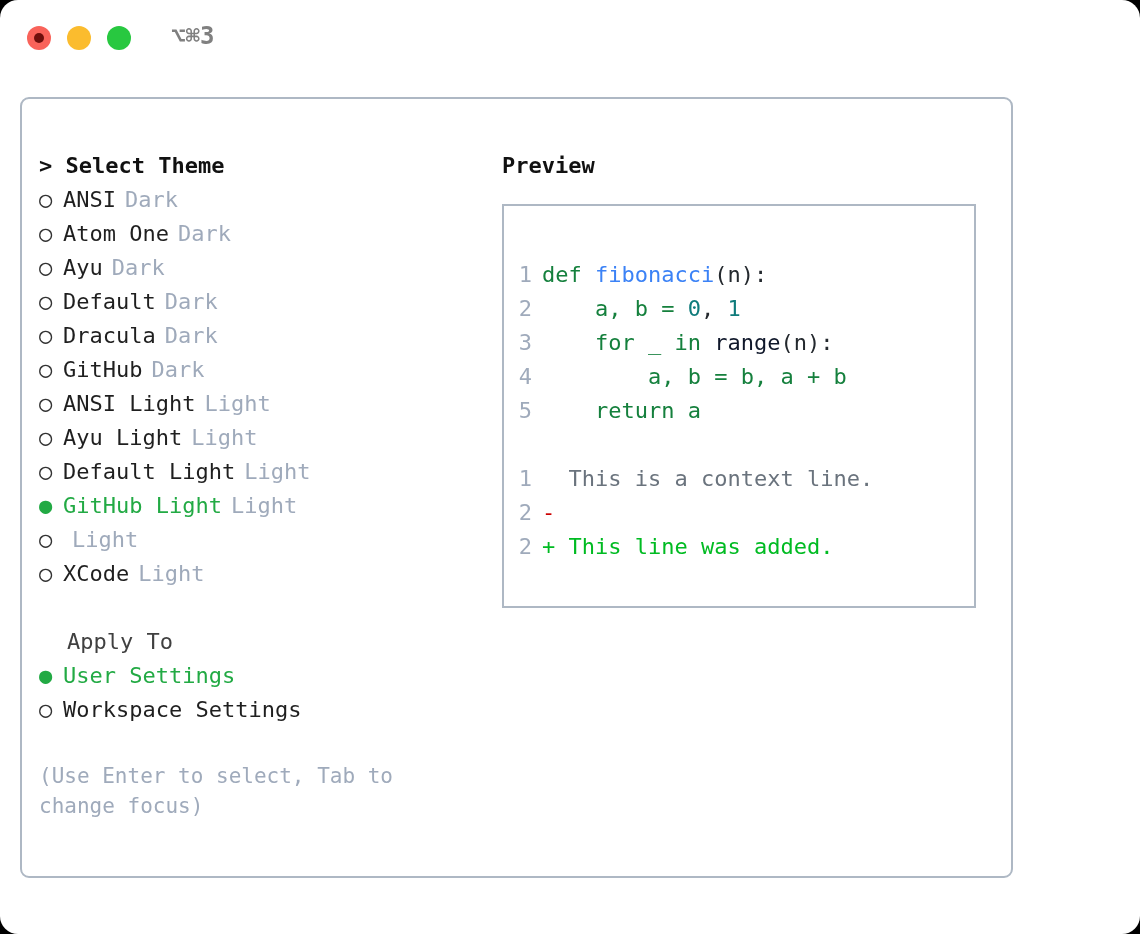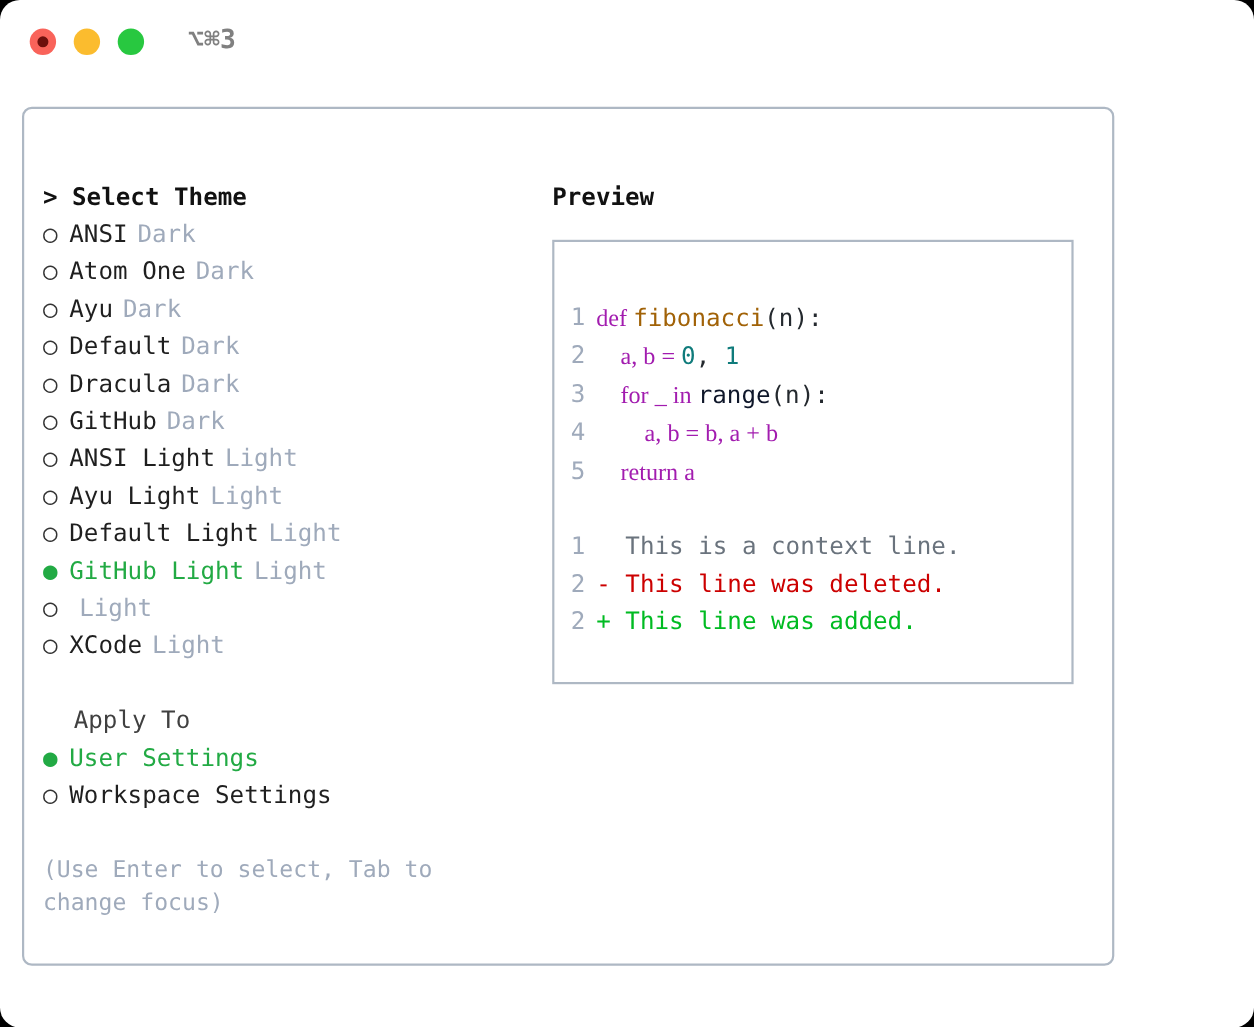--- a/index.html
+++ b/index.html
@@ -70,21 +70,21 @@
     height: 781px;
     border: 2px solid #aeb8c4;
     border-radius: 9px;
     box-sizing: border-box;
     background: #ffffff;
   }
 
   .columns {
     position: absolute;
     left: 0; top: 0;
-    width: 100%; height: 100%; margin-top: 14px;
+    width: 100%; height: 100%;
   }
 
   
   .left-col {
     position: absolute;
     left: 17px;
     top: 50px;
     width: 430px;
   }
 
@@ -169,22 +169,22 @@
   }
   .lineno {
     flex: 0 0 38px;
     text-align: right;
     color: #9faabb;
     padding-right: 10px;
     box-sizing: border-box;
   }
   .codetext { color: #24292e; }
 
-  .tok-def   { color: #a21caf; font-family: Liberation Serif, serif; }
-  .tok-fn    { color: #a16207; }
+  .tok-def   { color: #15803d; }
+  .tok-fn    { color: #3b82f6; }
   .tok-punct { color: #24292e; }
   .tok-num   { color: #0f7b7b; }
   .tok-builtin { color: #0f172a; }
 
   .diff-gap { height: 34px; }
   .diff-context { color: #6a737d; }
   .diff-del { color: #cc0000; }
   .diff-add { color: #00bb22; }
 </style>
 </head>
@@ -238,21 +238,21 @@
           <div id="code-block">
               <div class="code-line"><span class="lineno">1</span><span class="codetext"><span class="tok-def">def </span><span class="tok-fn">fibonacci</span><span class="tok-punct">(n):</span></span></div>
               <div class="code-line"><span class="lineno">2</span><span class="codetext"><span class="tok-def">    a, b = </span><span class="tok-num">0</span><span class="tok-punct">, </span><span class="tok-num">1</span></span></div>
               <div class="code-line"><span class="lineno">3</span><span class="codetext"><span class="tok-def">    for _ in </span><span class="tok-builtin">range</span><span class="tok-punct">(n):</span></span></div>
               <div class="code-line"><span class="lineno">4</span><span class="codetext"><span class="tok-def">        a, b = b, a + b</span></span></div>
               <div class="code-line"><span class="lineno">5</span><span class="codetext"><span class="tok-def">    return a</span></span></div>
             </div>
           <div class="diff-gap"></div>
           <div id="diff-block">
               <div class="code-line"><span class="lineno">1</span><span class="diff-context">  </span><span class="diff-context">This is a context line.</span></div>
-              <div class="code-line"><span class="lineno">2</span><span class="diff-del">- </span><span class="diff-del">This line was deleted.</span></div>
+              <div class="code-line"><span class="lineno">2</span><span class="diff-del">- </span></div>
               <div class="code-line"><span class="lineno">2</span><span class="diff-add">+ </span><span class="diff-add">This line was added.</span></div>
             </div>
         </div>
       </div>
 
     </div>
   </div>
 </div>
 
 </body></html>

